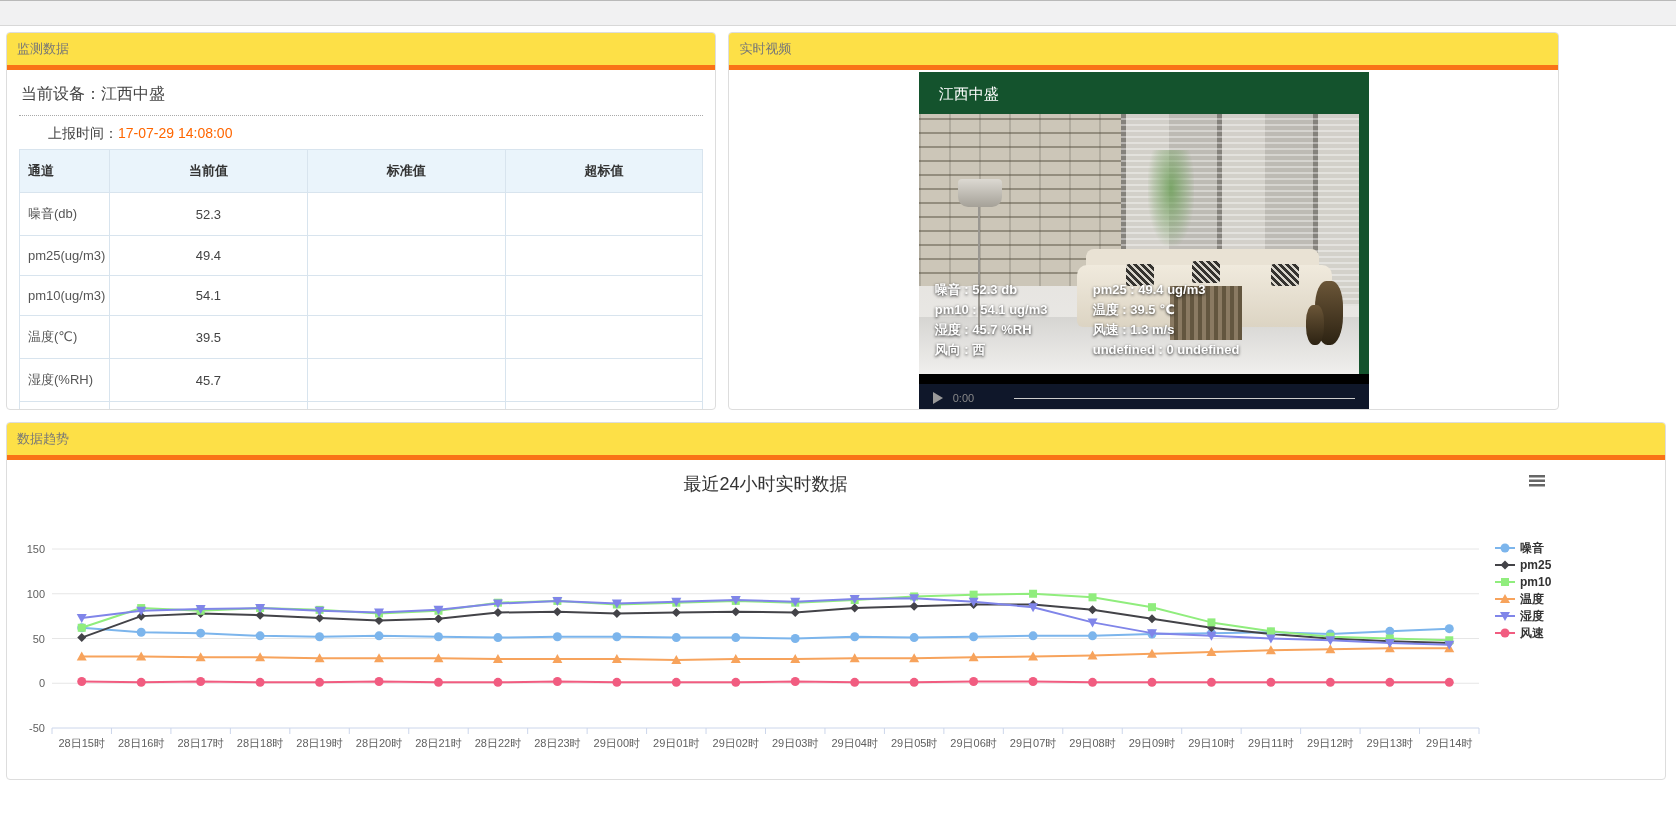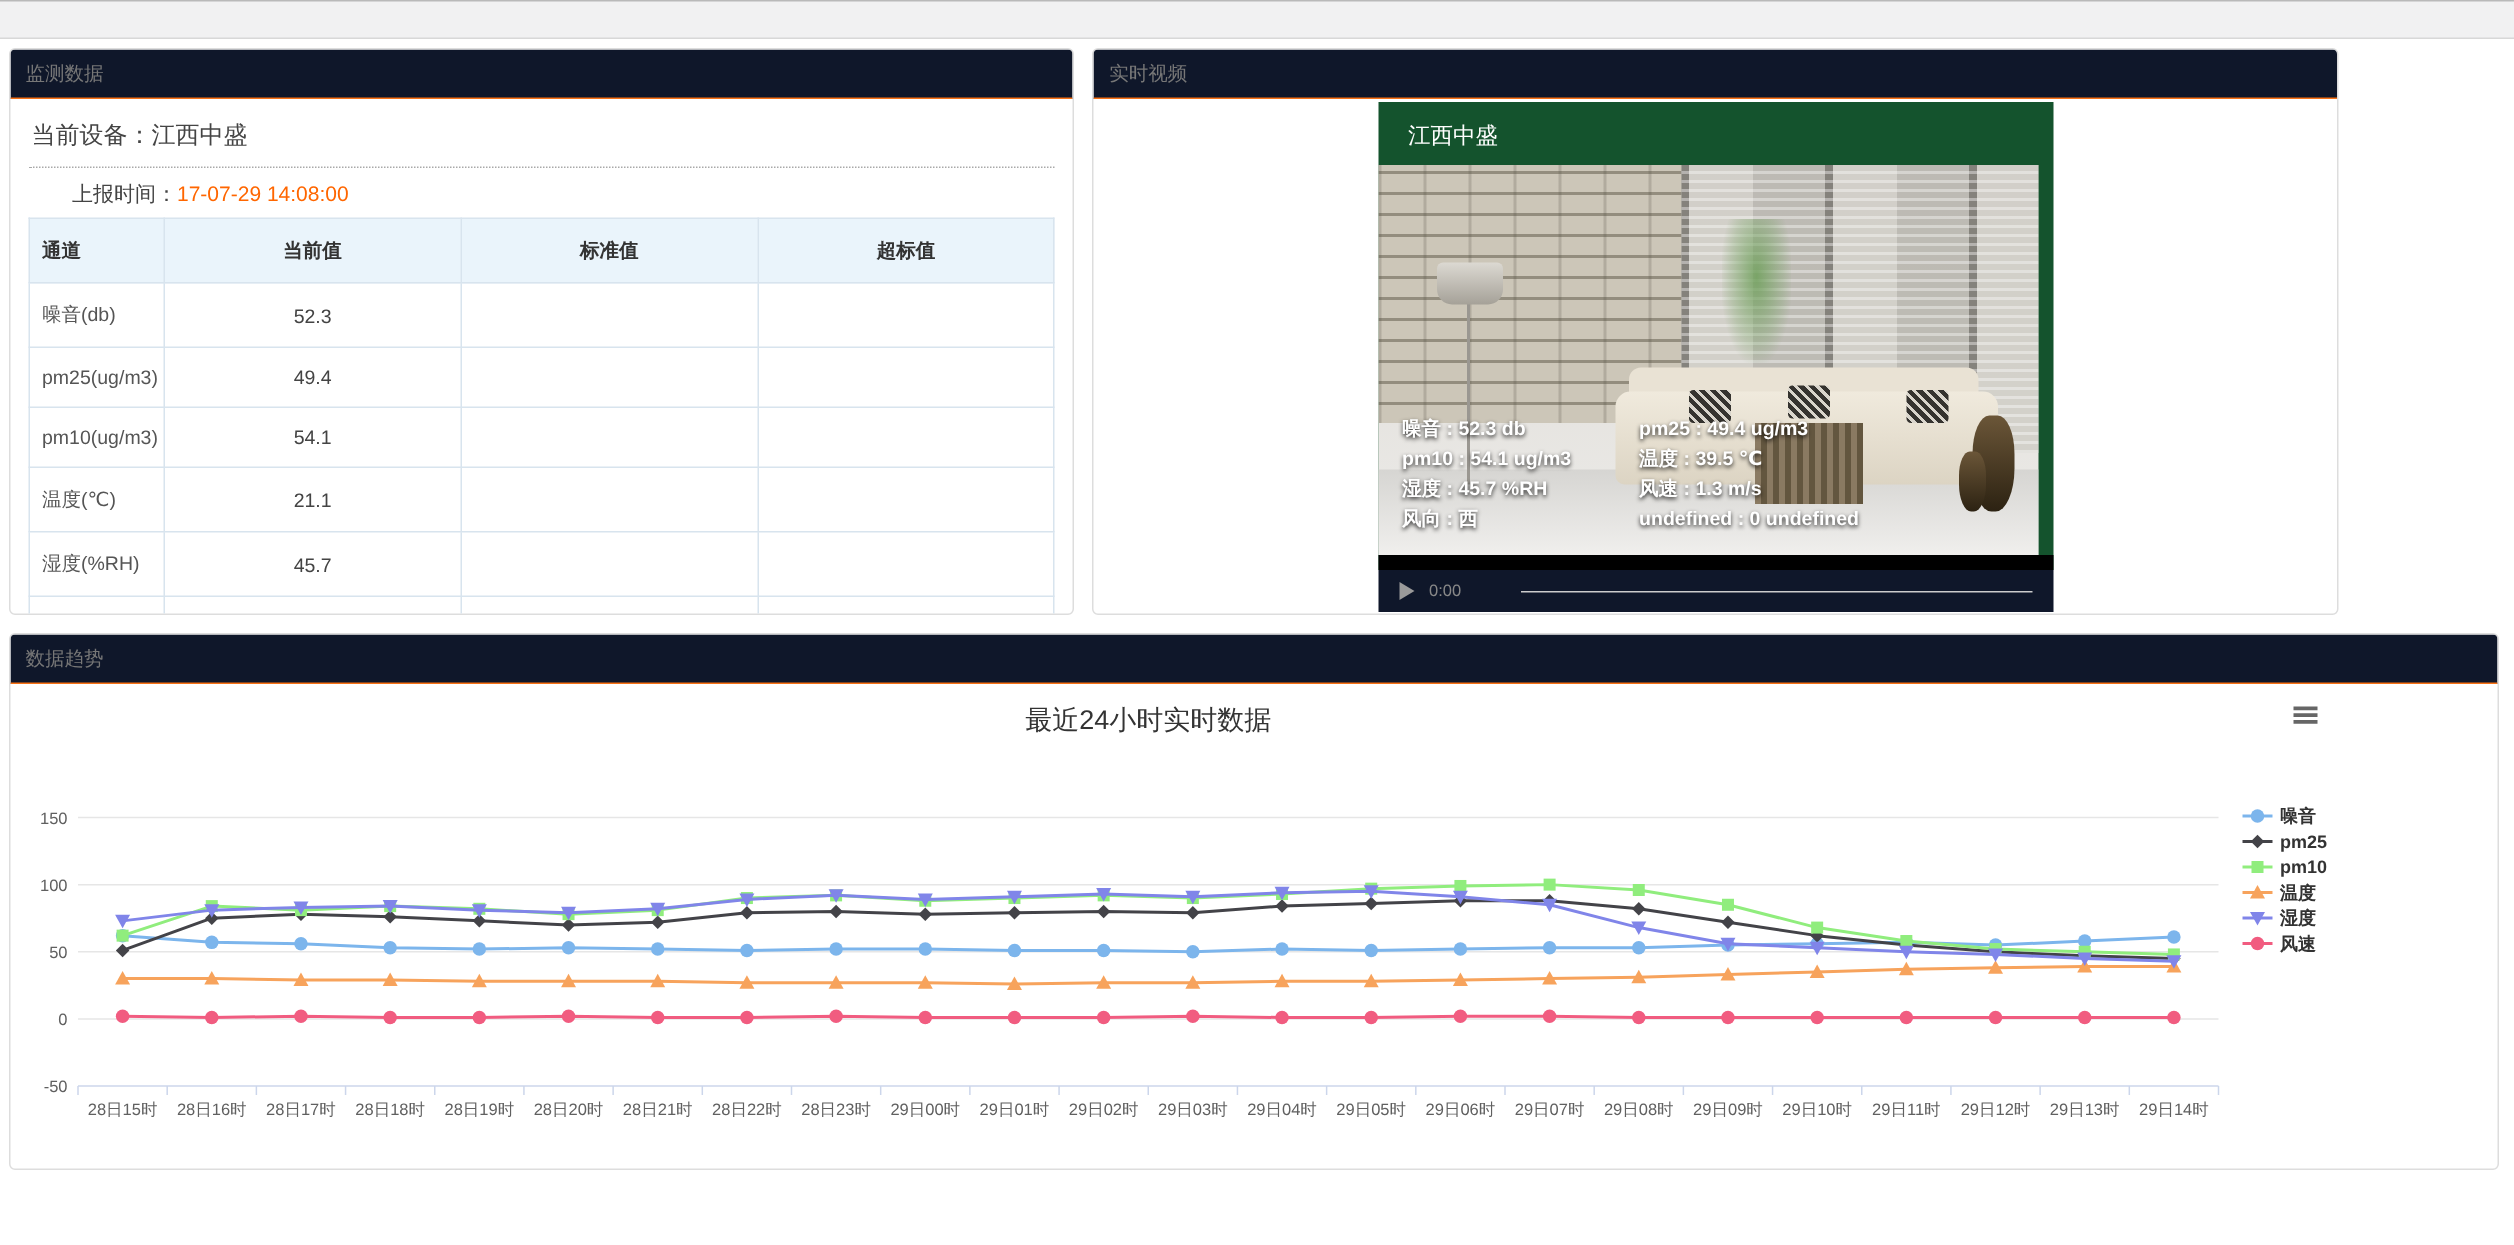--- a/index.html
+++ b/index.html
@@ -2,21 +2,21 @@
 <html><head>
 <meta charset="utf-8">
 <style>
   * { box-sizing: border-box; margin: 0; padding: 0; }
   html,body { width: 1676px; height: 830px; background: #fff;
     font-family: "Liberation Sans", "DejaVu Sans", sans-serif; color:#444; }
   .top-strip { height: 26px; background:#f1f1f2; border-top:1px solid #b9b9b9; border-bottom:1px solid #d8d8d8; }
   .content { padding: 6px; }
   .panel-row { display:flex; gap:12px; width:1553px; }
   .panel { border:1px solid #ddd; border-radius:4px; background:#fff; overflow:hidden; }
-  .panel-hd { background:#0f172a; border-bottom:1px solid #f97316; padding:7px 10px; font-size:13px; color:#777; }
+  .panel-hd { background:#fde047; border-bottom:5px solid #f97316; padding:7px 10px; font-size:13px; color:#777; }
   #monitor-panel { width:775px; height:378px; }
   #video-panel { width:906px; height:378px; }
   .monitor-body { padding:8px 12px 10px; }
   .device-line { font-size:16px; color:#444; padding:6px 2px 10px; border-bottom:1px dotted #a9a9a9; }
   .time-line { font-size:14px; color:#444; padding:9px 2px 6px;margin-left:27px; }
   .time-value { color:#ff6600; }
   table.mon { width:100%; border-collapse:collapse; font-size:13px; color:#444; table-layout:fixed; }
   table.mon th, table.mon td { border:1px solid #d8e4ee; height:29px; padding:12px 8px; }
   table.mon th { background:#eaf4fb; color:#333; font-weight:bold; text-align:center; }
   table.mon th:first-child { text-align:left; width:90px; }
@@ -105,21 +105,21 @@
                 <td></td>
               </tr>
               <tr>
                 <td>pm10(ug/m3)</td>
                 <td>54.1</td>
                 <td></td>
                 <td></td>
               </tr>
               <tr>
                 <td>温度(℃)</td>
-                <td>21.1</td>
+                <td>39.5</td>
                 <td></td>
                 <td></td>
               </tr>
               <tr>
                 <td>湿度(%RH)</td>
                 <td>45.7</td>
                 <td></td>
                 <td></td>
               </tr>
               <tr>

